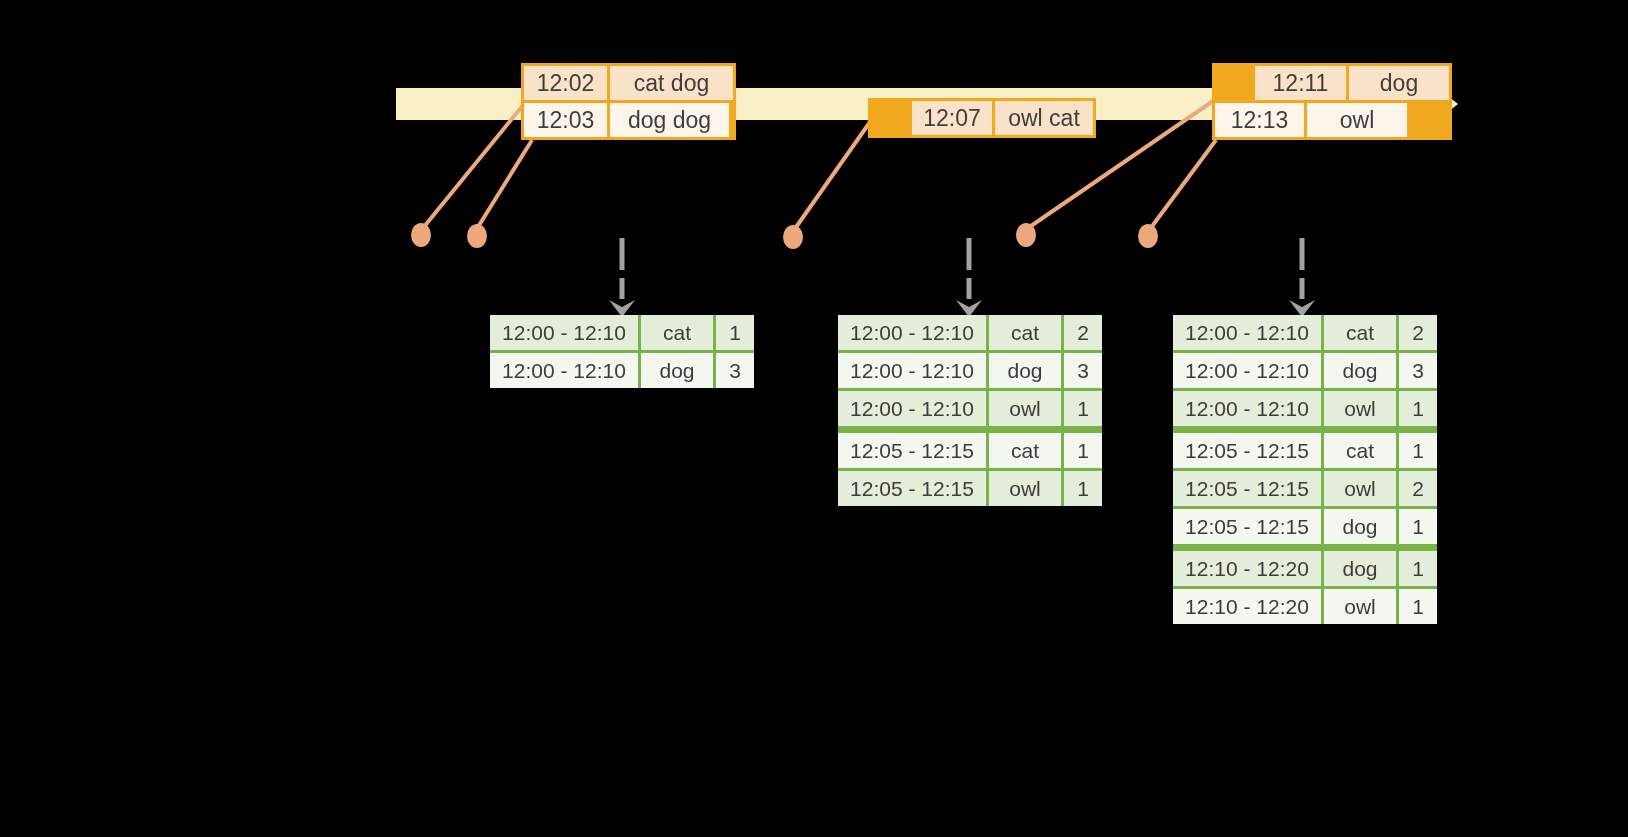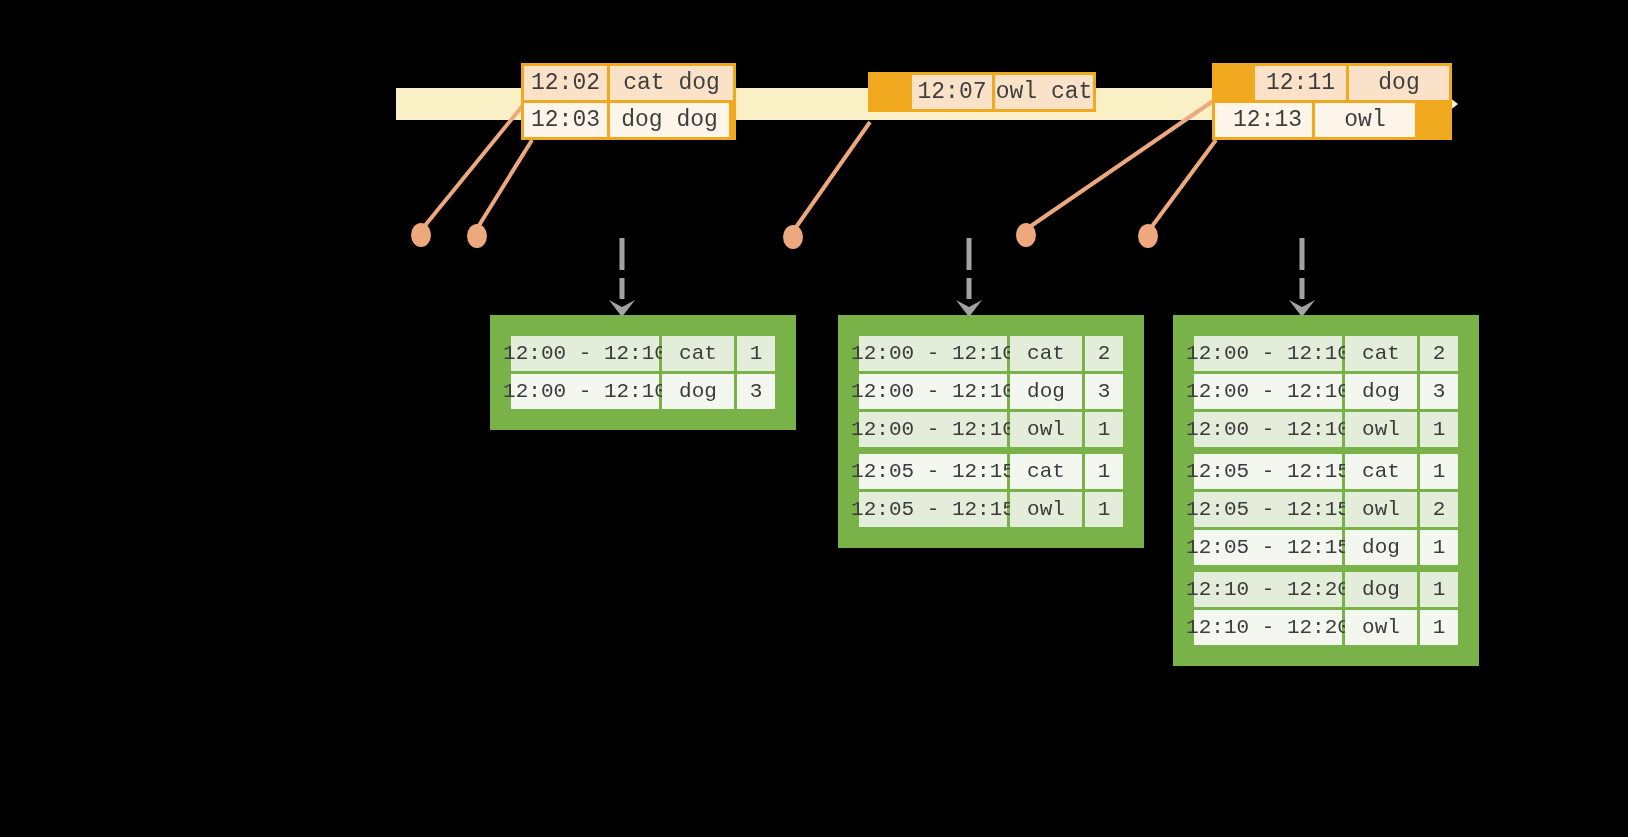--- a/index.html
+++ b/index.html
@@ -1,18 +1,18 @@
 <!DOCTYPE html>
 <html><head>
 <meta charset="utf-8">
 <style>
   html,body{margin:0;padding:0;background:#000;}
   #stage{
     position:relative;width:1628px;height:837px;background:#000;overflow:hidden;
-    font-family:Liberation Mono, monospace;
+    font-family:Liberation Sans, sans-serif;
     border-radius:30px;
   }
   #connector-layer{position:absolute;left:0;top:0;z-index:1;}
 
   
   .event-group{
     position:absolute;z-index:2;
     display:flex;flex-direction:column;gap:3px;
     padding:3px;background:#F0A81E;
   }
@@ -21,21 +21,21 @@
     height:34px;display:flex;align-items:center;justify-content:center;
     font-size:23px;color:#3E3E3E;white-space:nowrap;
   }
   .event-row.shade-0 .event-cell{background:#FAE2C8;}
   .event-row.shade-1 .event-cell{background:#FDF5E9;}
 
   
   .result-table{
     position:absolute;z-index:2;
     display:flex;flex-direction:column;gap:3px;
-    padding:21px;background:#7AB24A;
+    padding:0;background:#7AB24A;
   }
   .result-row{display:flex;gap:3px;}
   .result-row.group-gap{margin-top:4px;}
   .result-cell{
     height:35px;display:flex;align-items:center;justify-content:center;
     font-size:21px;color:#3C3C3C;white-space:nowrap;
   }
   .result-row.shade-0 .result-cell{background:#E3EDDA;}
   .result-row.shade-1 .result-cell{background:#F3F7F0;}
   .result-cell.window{width:148px;}
@@ -86,33 +86,33 @@
 <div class="event-group" style="left: 521px; top: 63px;">
       <div class="event-row shade-0">
       <div class="event-cell time" style="width: 83px;">12:02</div>
       <div class="event-cell words" style="width: 123px;">cat dog</div>
     </div>
       <div class="event-row shade-1">
       <div class="event-cell time" style="width: 83px;">12:03</div>
       <div class="event-cell words" style="width: 119px;">dog dog</div>
     </div>
     </div>
-    <div class="event-group" style="left: 868px; top: 72px; padding-left: 44px;">
+    <div class="event-group" style="left: 868px; top: 98px; padding-left: 44px;">
       <div class="event-row shade-0">
       <div class="event-cell time" style="width: 80px;">12:07</div>
       <div class="event-cell words" style="width: 98px;">owl cat</div>
     </div>
     </div>
     <div class="event-group" style="left: 1212px; top: 63px;">
       <div class="event-row shade-0">
       <div class="event-cell time" style="width: 91px; margin-left: 40px;">12:11</div>
       <div class="event-cell words" style="width: 100px;">dog</div>
     </div>
       <div class="event-row shade-1">
-      <div class="event-cell time" style="width: 89px; padding-left: 8px;">12:13</div>
+      <div class="event-cell time" style="width: 89px;">12:13</div>
       <div class="event-cell words" style="width: 100px;">owl</div>
     </div>
     </div>
     <div class="result-table" style="left: 490px; top: 315px;">
       <div class="result-row shade-0">
       <div class="result-cell window">12:00 - 12:10</div>
       <div class="result-cell word">cat</div>
       <div class="result-cell count">1</div>
     </div>
       <div class="result-row shade-1">

